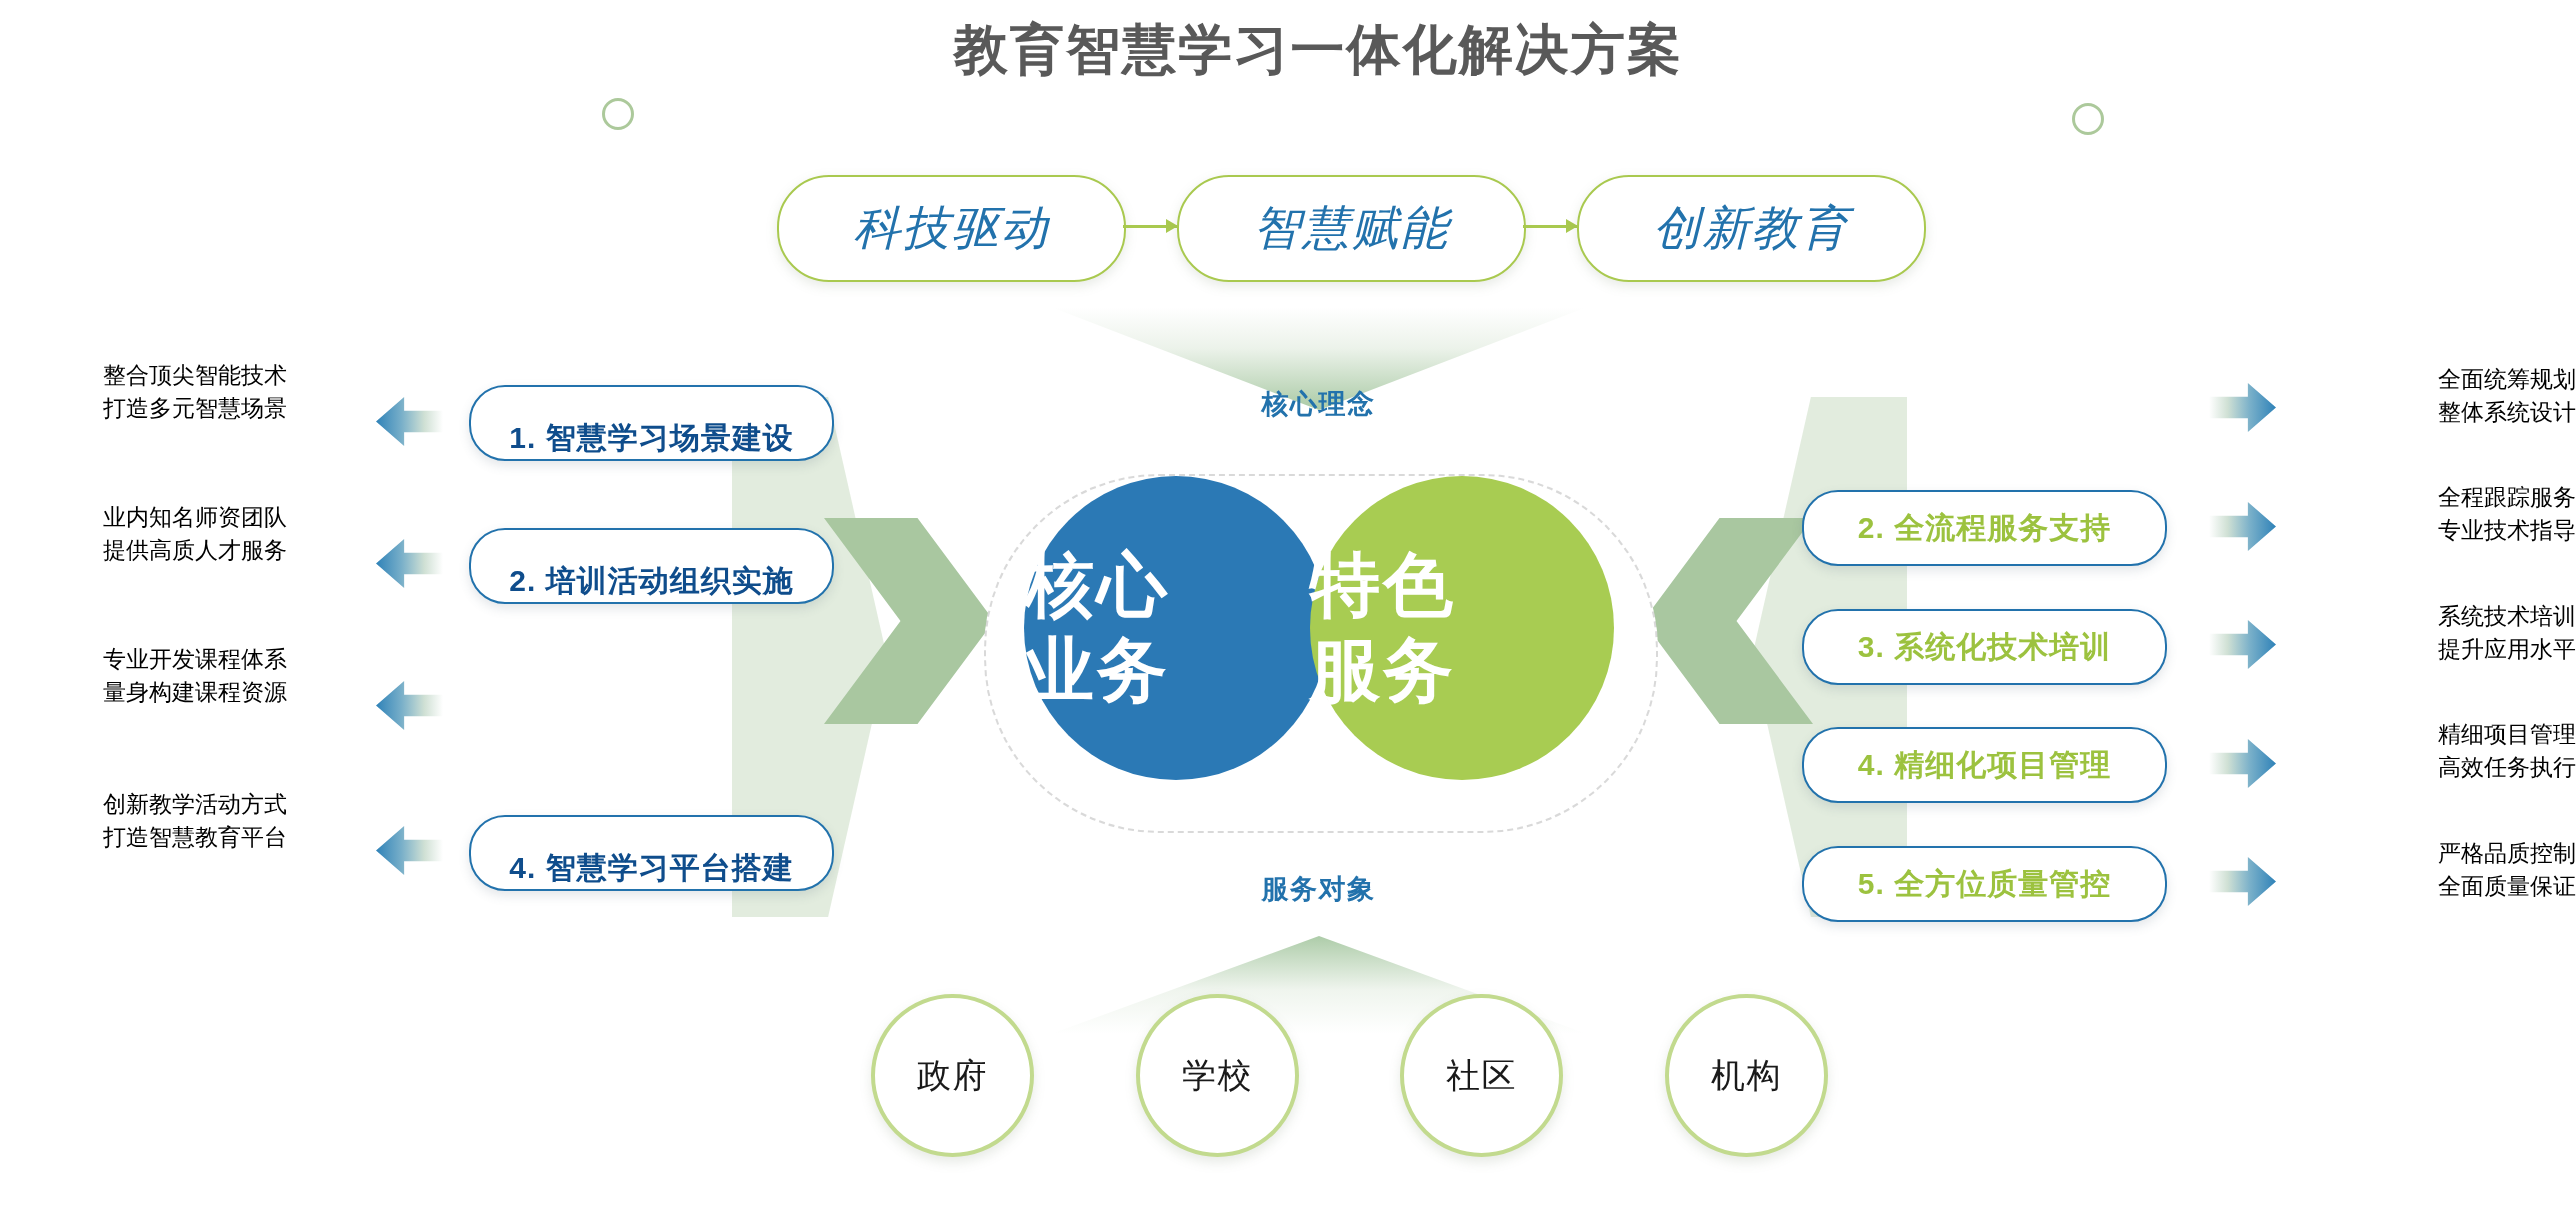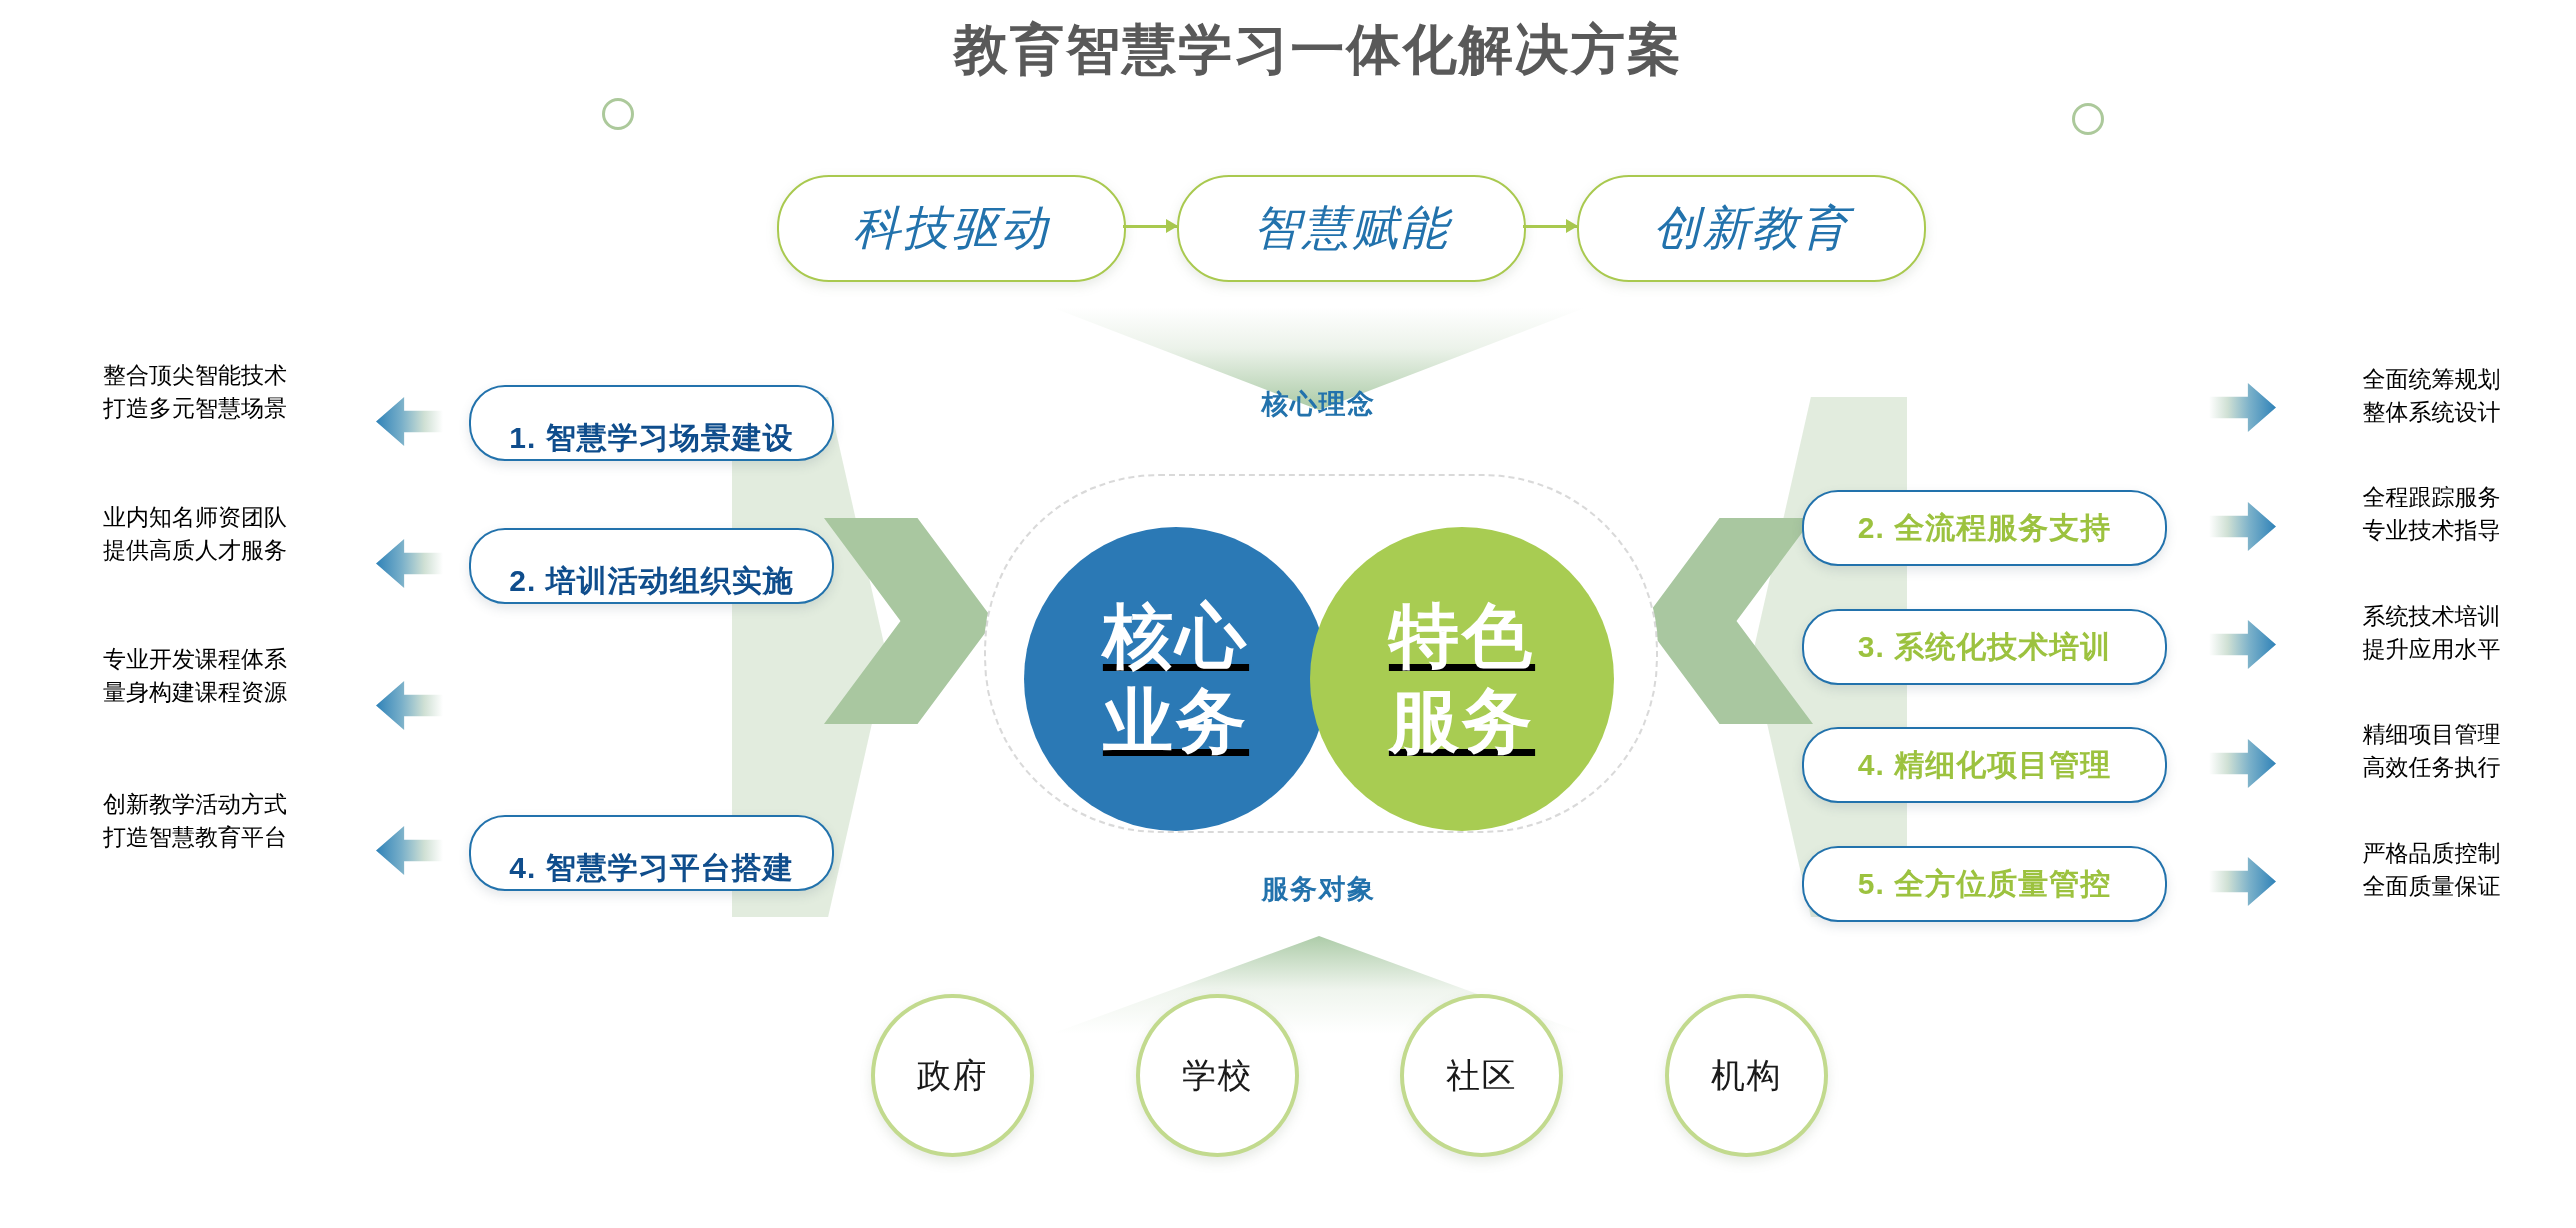--- a/index.html
+++ b/index.html
@@ -130,29 +130,27 @@
     left: 984px;
     top: 474px;
     width: 670px;
     height: 355px;
     border: 2.6px dashed #d9d9d9;
     border-radius: 175px;
     background: #ffffff;
   }
   .core-circle {
     position: absolute;
-    top: 527px;
+    top: 476px;
     width: 304px;
     height: 304px;
     border-radius: 50%;
     display: flex;
     flex-direction: column;
-    align-items: center;
     justify-content: center;
-    text-decoration: underline;
   }
   #core-circle-business {
     left: 1024px;
     background: #2b79b5;
   }
   #core-circle-service {
     left: 1310px;
     background: #a8cc52;
   }
   .core-circle span {
@@ -226,21 +224,21 @@
   
   .side-caption {
     position: absolute;
     width: 289px;
     font-size: 23px;
     color: #000000;
     line-height: 1.42;
     white-space: nowrap;
   }
   .side-caption.left  { left: 103px; text-align: left; }
-  .side-caption.right { left: 2287px; text-align: center; }
+  .side-caption.right { left: 2287px; text-align: right; }
 
   
   .side-arrow {
     position: absolute;
     width: 67px;
     height: 49px;
   }
   .side-arrow.left {
     left: 376px;
     background: linear-gradient(to right, #2f82b8 0%, #78afc9 38%, #cfe0d4 72%, rgba(223,235,226,0) 100%);

